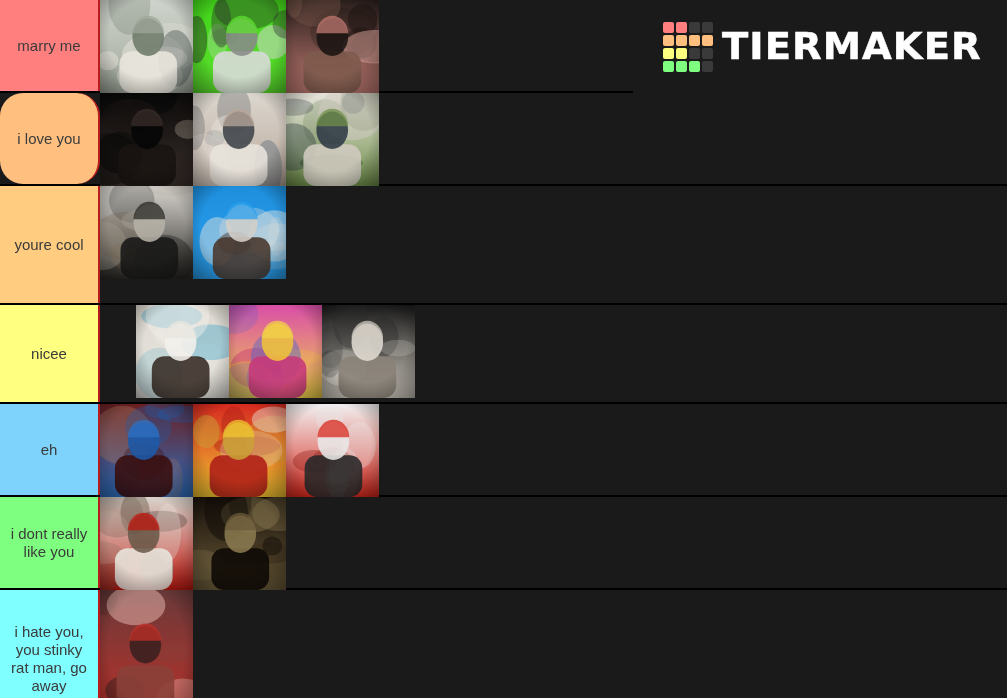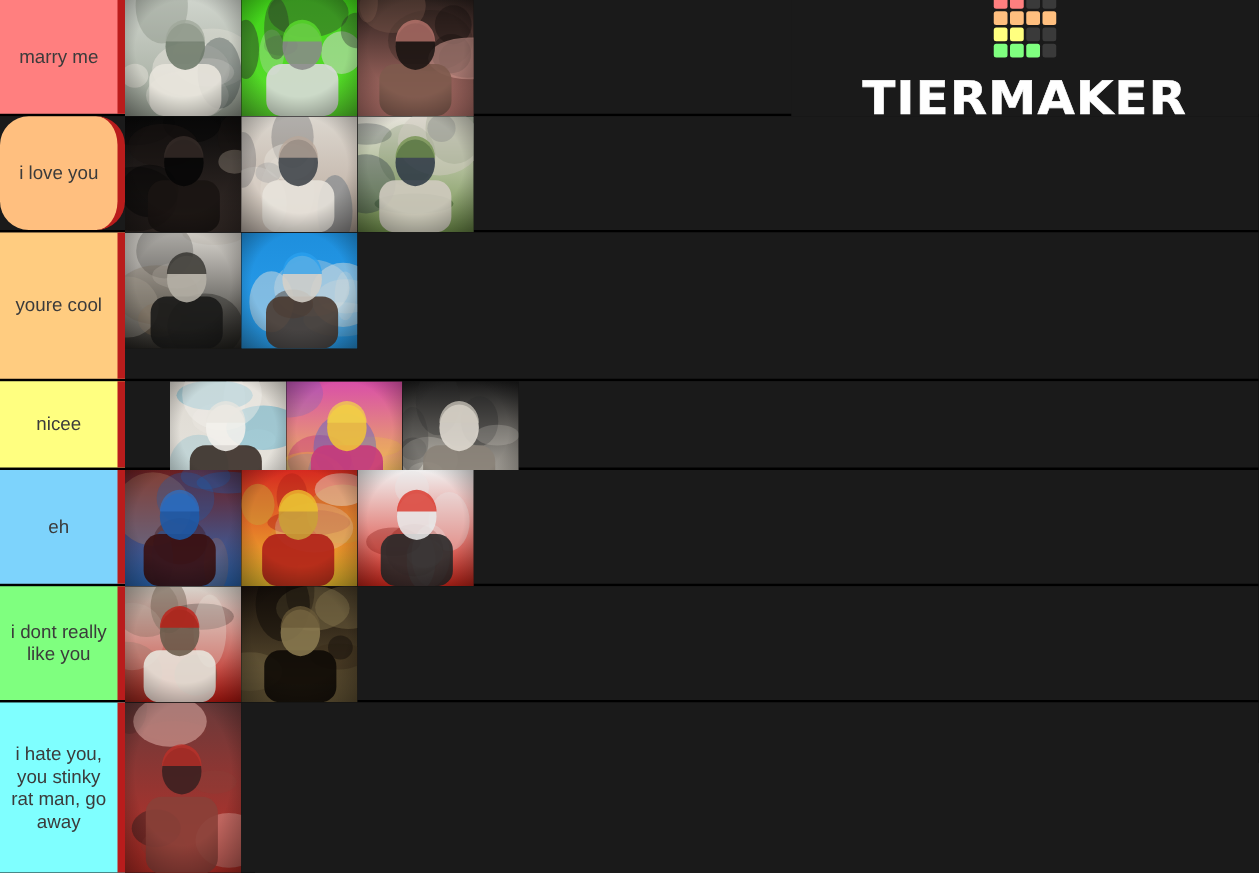--- a/index.html
+++ b/index.html
@@ -11,21 +11,20 @@
   }
   #app { position:relative; width:1007px; height:698px; background:#1a1a1a; }
 
   
   .logo-wrap{
     position:absolute; top:0; right:0;
     width:374px; height:93px;
     display:flex; align-items:center; justify-content:center;
     gap:14px; background:#1a1a1a; z-index:5;
     pointer-events:none;
-    flex-direction:column;
   }
   .logo-grid{
     display:grid;
     grid-template-columns:repeat(4,11px);
     grid-template-rows:repeat(4,11px);
     gap:2px;
   }
   .logo-cell{ border-radius:2px; }
   .logo-text{
     color:#fff;
@@ -45,21 +44,21 @@
     display:flex;
     align-items:stretch;
     border-bottom:2px solid #000;
     background:#1a1a1a;
   }
   .tier-row:last-child{ border-bottom:none; }
 
   .tier-label{
     flex:0 0 100px;
     width:100px;
-    border-right:6px solid #b91c1c;
+    border-right:2px solid #b91c1c;
     display:flex; align-items:center; justify-content:center;
     text-align:center;
     color:#3b3b3b;
     font-size:15px;
     line-height:1.2;
     padding:2px 5px;
     word-break:break-word;
     font-family:"Liberation Sans", sans-serif;
   }
 
@@ -323,21 +322,21 @@
               <ellipse cx="56.4" cy="44.4" rx="30.2" ry="22.8" fill="#e8e4de" opacity="0.32"></ellipse>
               <ellipse cx="41.3" cy="57.1" rx="16.2" ry="11.6" fill="#4a3a30" opacity="0.49"></ellipse>
               <rect x="19.8" y="51.2" width="57.7" height="41.8" rx="12.7" fill="#4a3a30" opacity="0.9"></rect>
               <ellipse cx="48.7" cy="37.2" rx="15.8" ry="18.7" fill="#d5d0c8" opacity="0.88"></ellipse>
               <path d="M32.9 33.2 a15.8 17.4 0 0 1 31.6 0 z" fill="#2aa0ef" opacity="0.75"></path>
               <rect width="93" height="93" fill="url(#v_man-in-blue-g-shirt)"></rect>
             </svg>
           </div>
         </div>
       </div>
-      <div class="tier-row" style="height: 71px; gap: 36px;">
+      <div class="tier-row" style="height: 99px; gap: 36px;">
         <div class="tier-label" style="background: rgb(255, 255, 128);">nicee</div>
         <div class="tier-items" style="height: 93px;">
           <div class="thumb" style="height: 93px;">
             <svg viewBox="0 0 93 93" preserveAspectRatio="none">
               <defs>
                 <linearGradient id="g_man-with-head-mirror-doctor" x1="0" y1="0" x2="0" y2="1">
                   <stop offset="0" stop-color="#dedad2"></stop>
                   <stop offset="1" stop-color="#e8e5df"></stop>
                 </linearGradient>
                 <radialGradient id="v_man-with-head-mirror-doctor" cx="0.5" cy="0.42" r="0.75">

